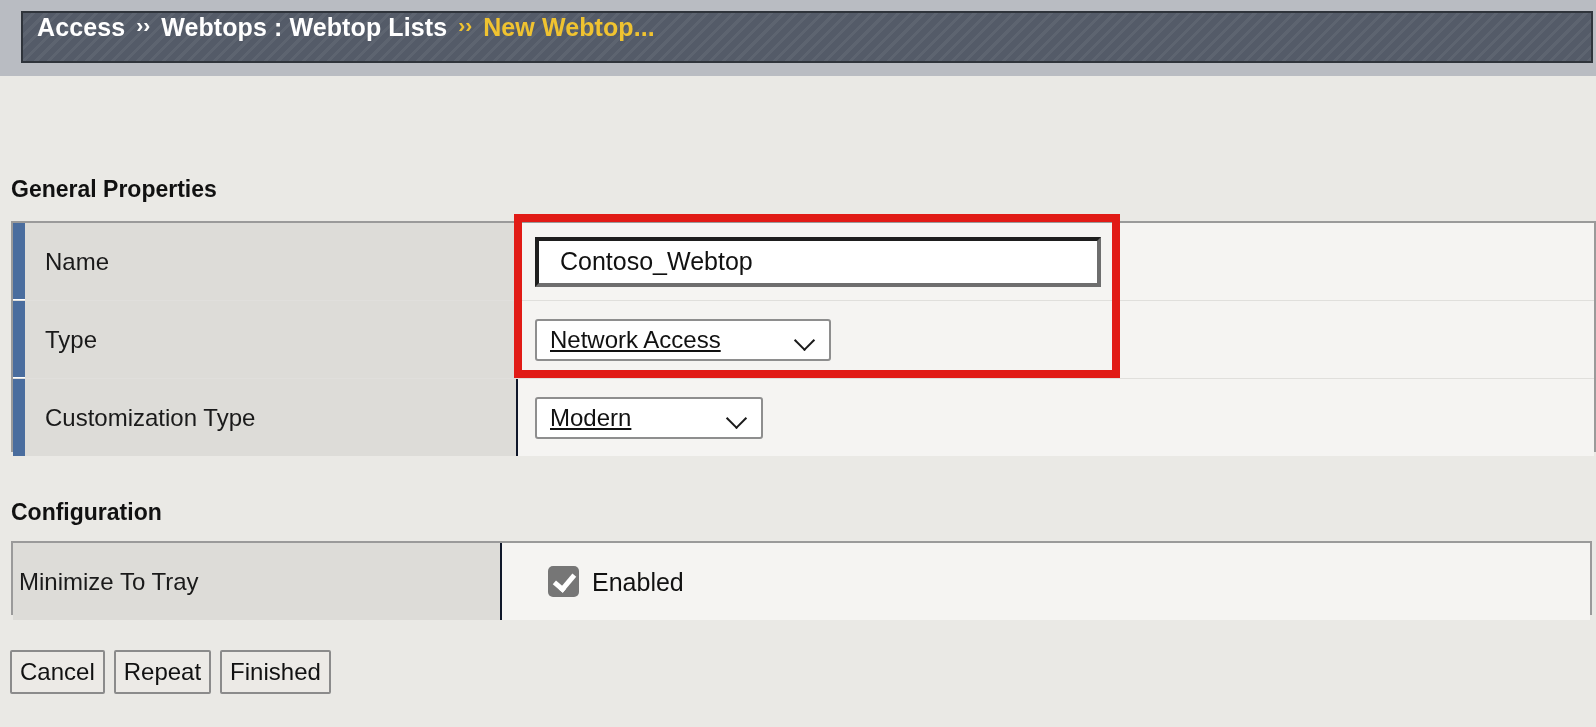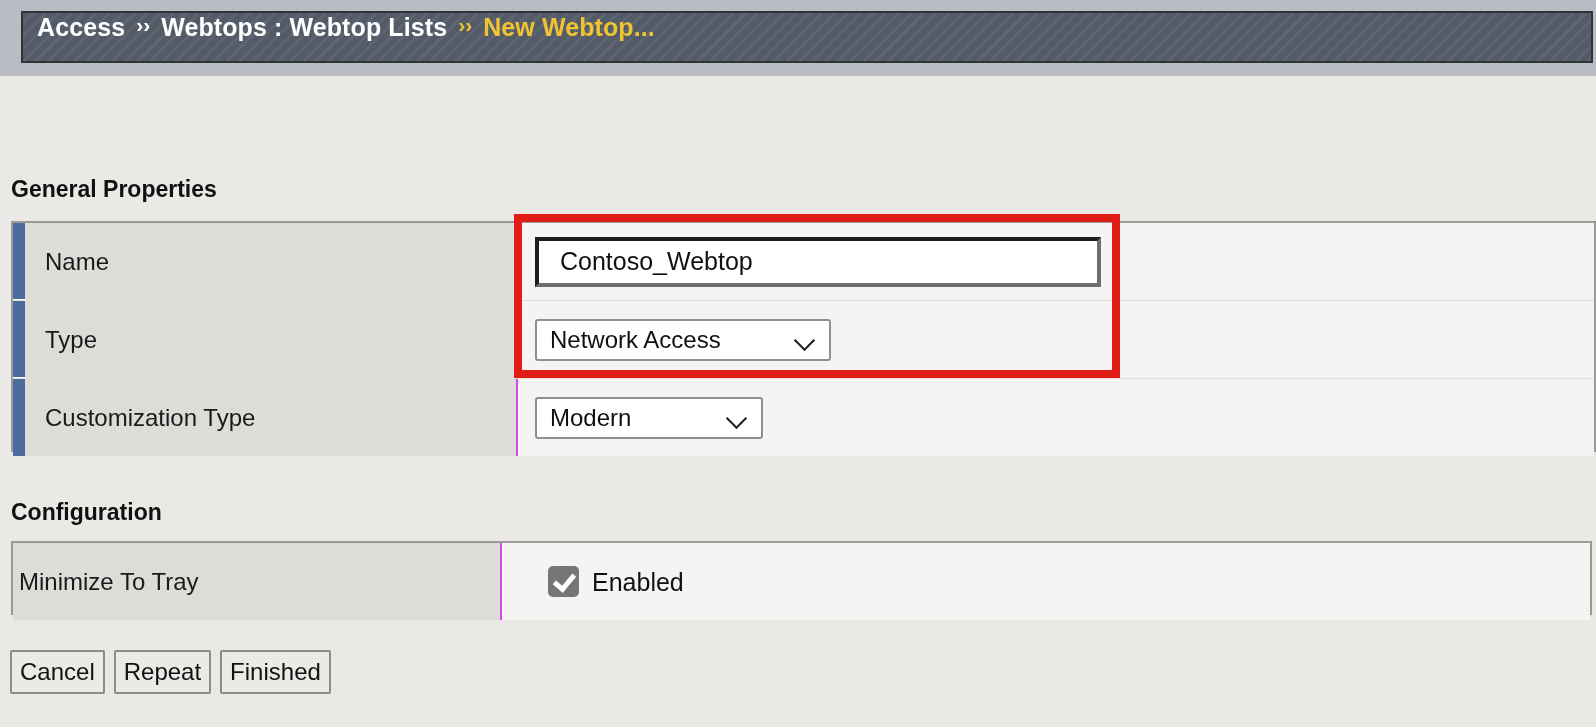--- a/index.html
+++ b/index.html
@@ -107,21 +107,21 @@
     width: 12px;
     flex: 0 0 12px;
     background: #4a6d9e;
     border-bottom: 1px solid #ffffff;
   }
   .prop-row:last-child .accent { border-bottom: none; }
 
   .label-cell {
     flex: 0 0 auto;
     background: #dddcd8;
-    border-right: 2px solid #d946ef;
+    border-right: 2px solid #0f172a;
     display: flex;
     align-items: center;
     padding-left: 20px;
     box-sizing: border-box;
     font-size: 24px;
     color: #1a1a1a;
   }
   #general-table .label-cell { width: 493px; }
   #config-table  .label-cell { width: 489px; padding-left: 6px; }
 
@@ -157,20 +157,21 @@
     box-sizing: border-box;
     background: #ffffff;
     border: 2px solid #8e8e8e;
     border-radius: 3px;
     display: inline-flex;
     align-items: center;
     padding: 0 12px 0 13px;
     font-size: 24px;
     color: #111111;
     white-space: nowrap;
+    text-decoration: underline;
   }
   #type-select { width: 296px; justify-content: space-between; }
   #custom-select { width: 228px; justify-content: space-between; }
   .chevron {
     display: inline-block;
     width: 22px;
     height: 13px;
     margin-left: 14px;
     position: relative;
   }

